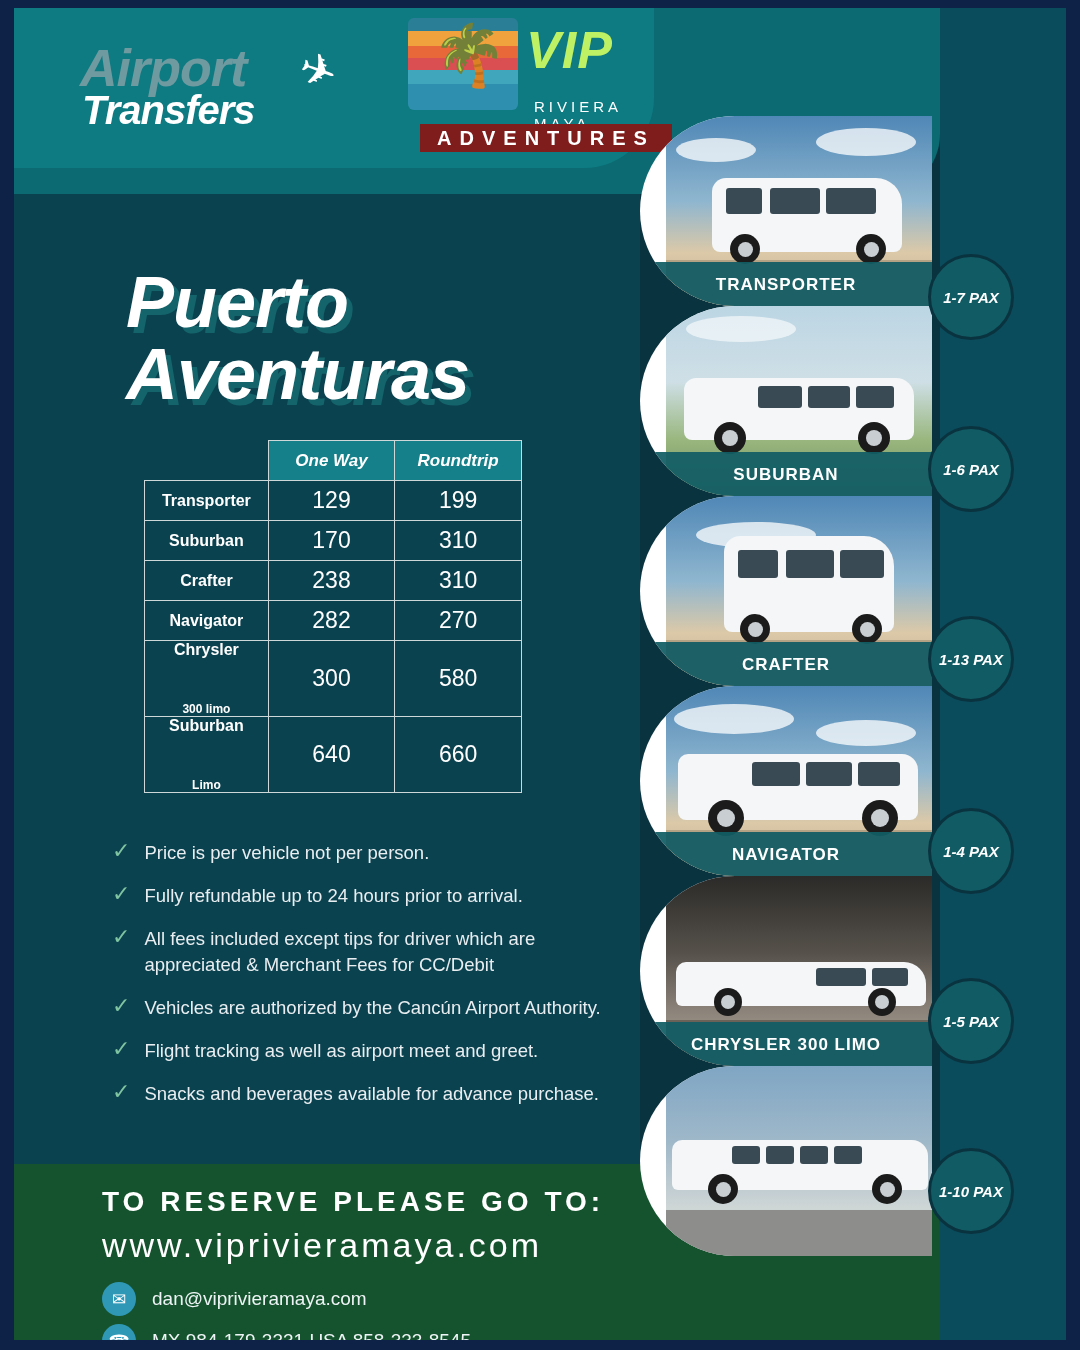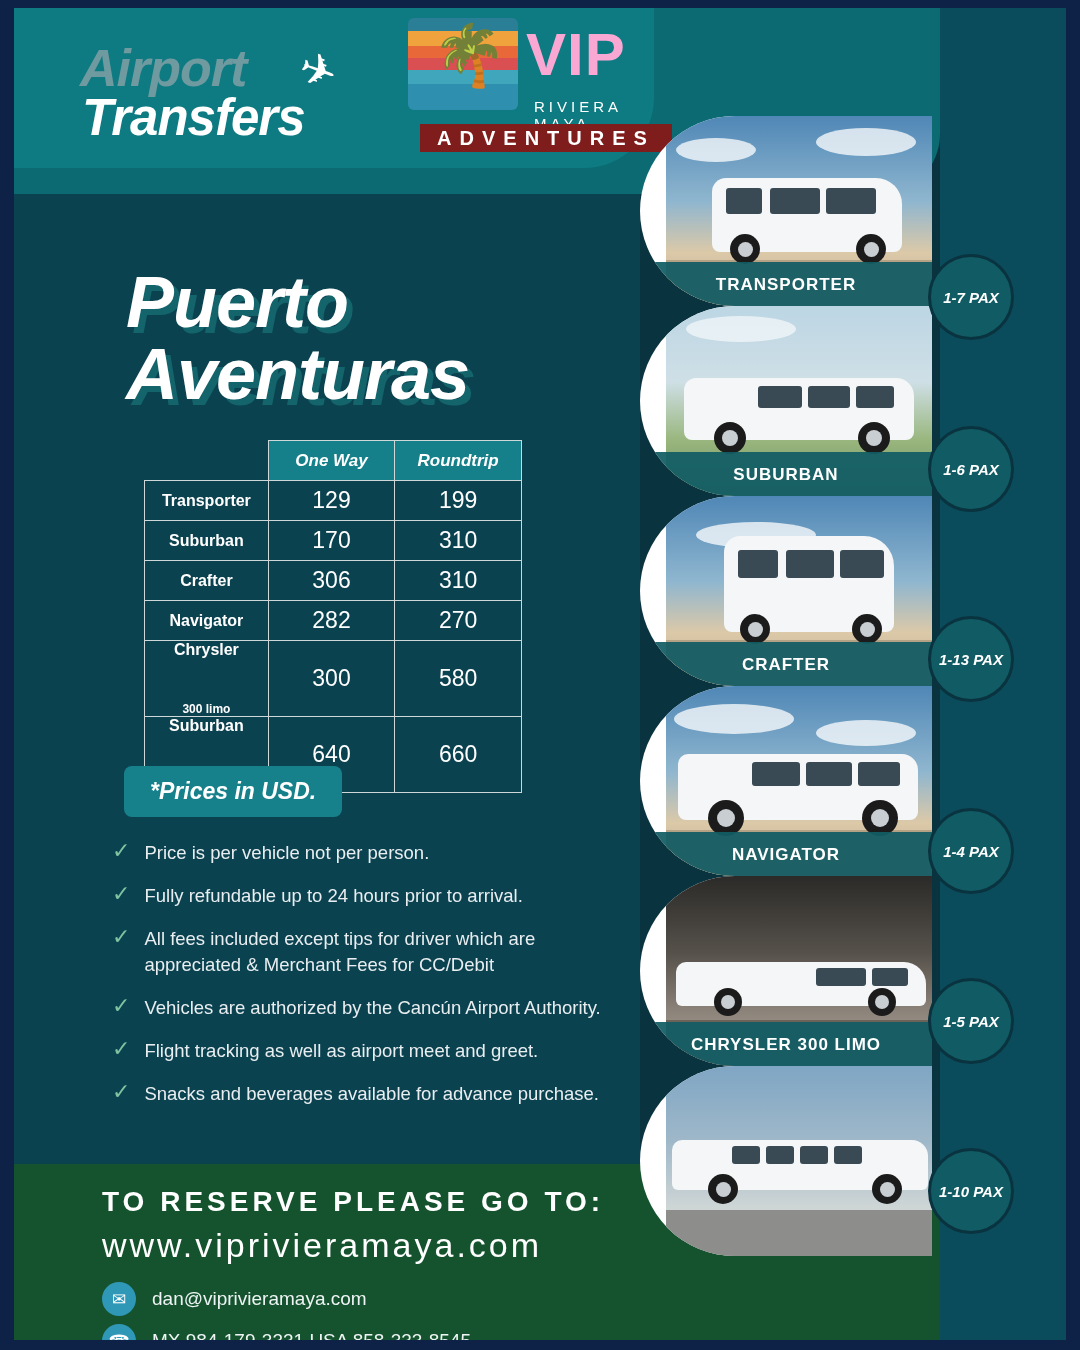--- a/index.html
+++ b/index.html
@@ -54,21 +54,21 @@
     background: #0e7b82;
     border-bottom-right-radius: 70px;
   }
   .airport-word {
     position: absolute; left: 80px; top: 38px;
     font-size: 52px; font-weight: bold; font-style: italic;
     color: #6f9aa0; letter-spacing: -1px;
   }
   .transfers-word {
     position: absolute; left: 82px; top: 88px;
-    font-size: 51px; font-weight: bold; font-style: italic;
+    font-size: 40px; font-weight: bold; font-style: italic;
     color: #ffffff; letter-spacing: -1px;
   }
   .plane-icon {
     position: absolute; left: 300px; top: 45px;
     color: #ffffff; font-size: 44px;
     transform: rotate(20deg);
   }
 
   
   .logo-box {
@@ -86,22 +86,22 @@
       #3fa6bb 56%, #3fa6bb 72%,
       #2f8fae 72%, #2f8fae 100%);
     overflow: hidden;
   }
   .palm {
     position: absolute; left: 24px; top: 8px;
     font-size: 60px; color: #ffffff; line-height: 60px;
   }
   .logo-vip {
     position: absolute; left: 118px; top: 2px;
-    font-size: 60px; font-weight: bold; 
-    color: #f9a8d4; letter-spacing: 1px;
+    font-size: 52px; font-weight: bold; font-style: italic;
+    color: #bef264; letter-spacing: 1px;
   }
   .logo-riviera {
     position: absolute; left: 126px; top: 80px;
     font-size: 15px; letter-spacing: 4px; color: #ffffff;
   }
   .logo-adventures {
     position: absolute; left: 12px; top: 106px;
     width: 252px; height: 28px;
     background: #7f1d1d;
     color: #ffffff; font-size: 20px; font-weight: bold;
@@ -313,21 +313,21 @@
         <td class="num">129</td>
         <td class="num">199</td>
       </tr>
       <tr>
         <td class="label"><span>Suburban</span></td>
         <td class="num">170</td>
         <td class="num">310</td>
       </tr>
       <tr>
         <td class="label"><span>Crafter</span></td>
-        <td class="num">306</td>
+        <td class="num">238</td>
         <td class="num">310</td>
       </tr>
       <tr>
         <td class="label"><span>Navigator</span></td>
         <td class="num">282</td>
         <td class="num">270</td>
       </tr>
       <tr>
         <td class="label">
           <span>Chrysler</span>
@@ -340,21 +340,20 @@
         <td class="label">
           <span>Suburban</span>
           <span class="sub">Limo</span>
         </td>
         <td class="num">640</td>
         <td class="num">660</td>
       </tr>
     </tbody>
   </table>
 
-  <div class="prices-usd">*Prices in USD.</div>
 
   <div class="bullets">
     <div class="bullet">
       <span class="check">✓</span>
       <span class="btxt">Price is per vehicle not per person.</span>
     </div>
     <div class="bullet">
       <span class="check">✓</span>
       <span class="btxt">Fully refundable up to 24 hours prior to arrival.</span>
     </div>

